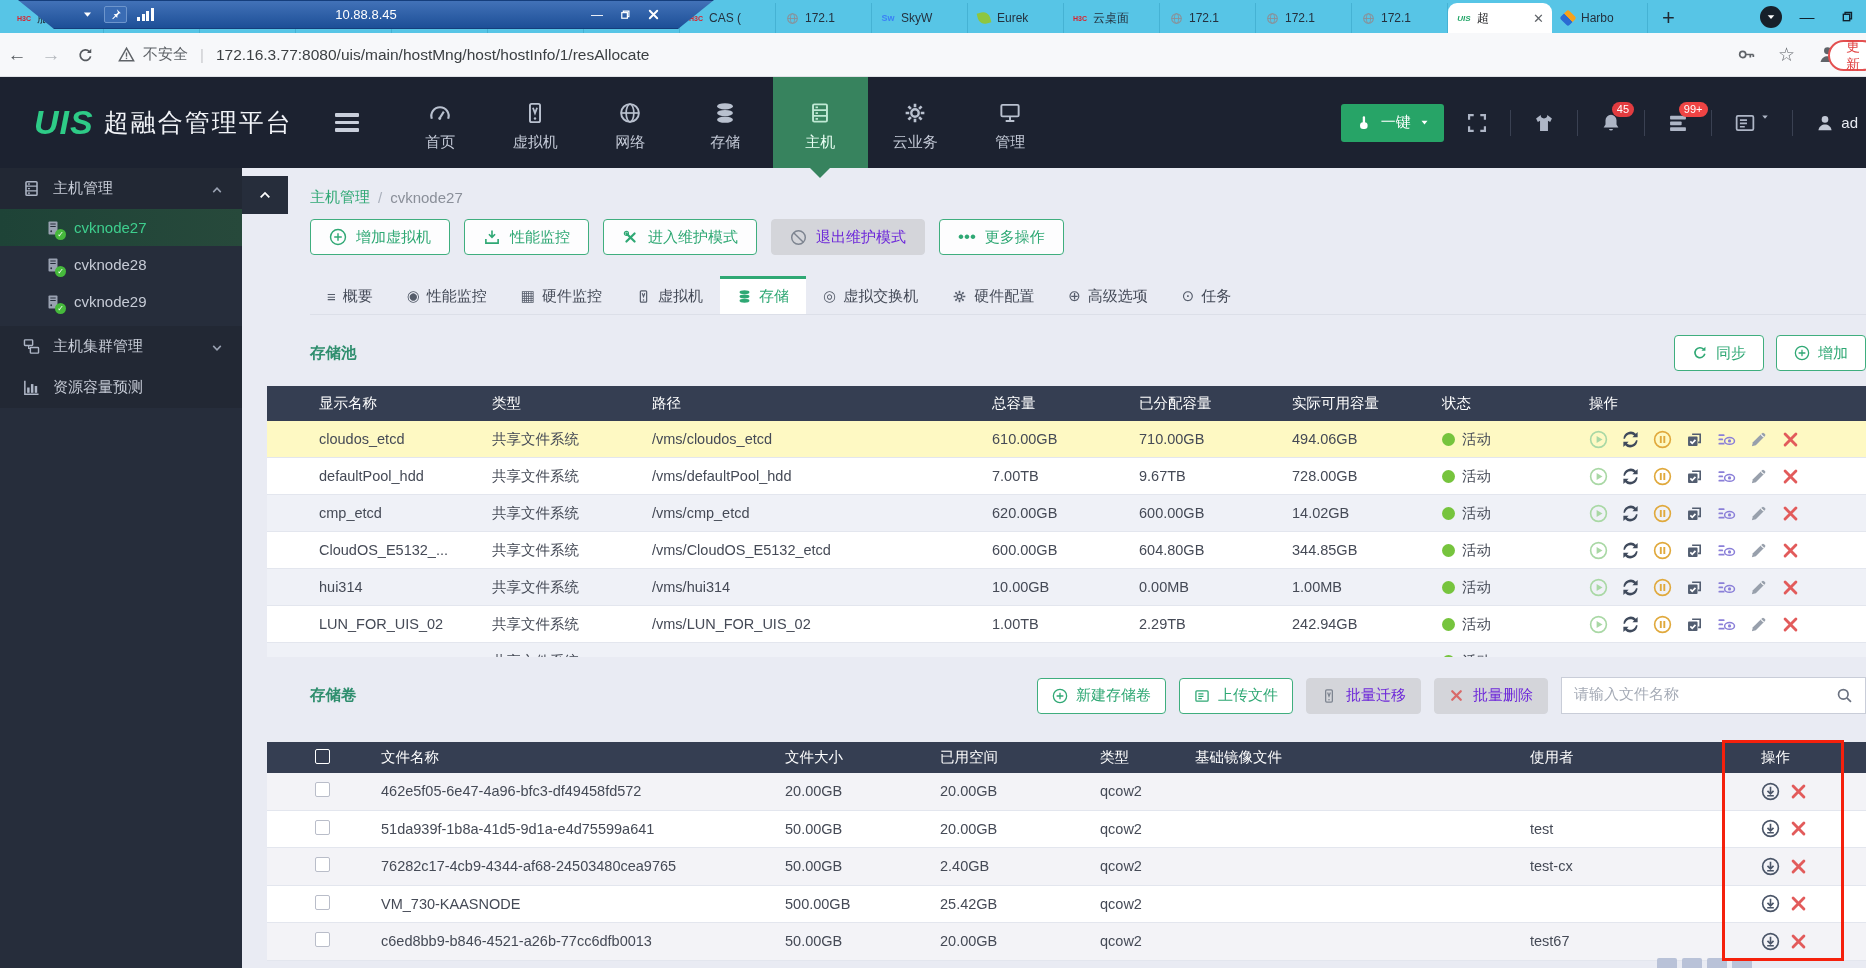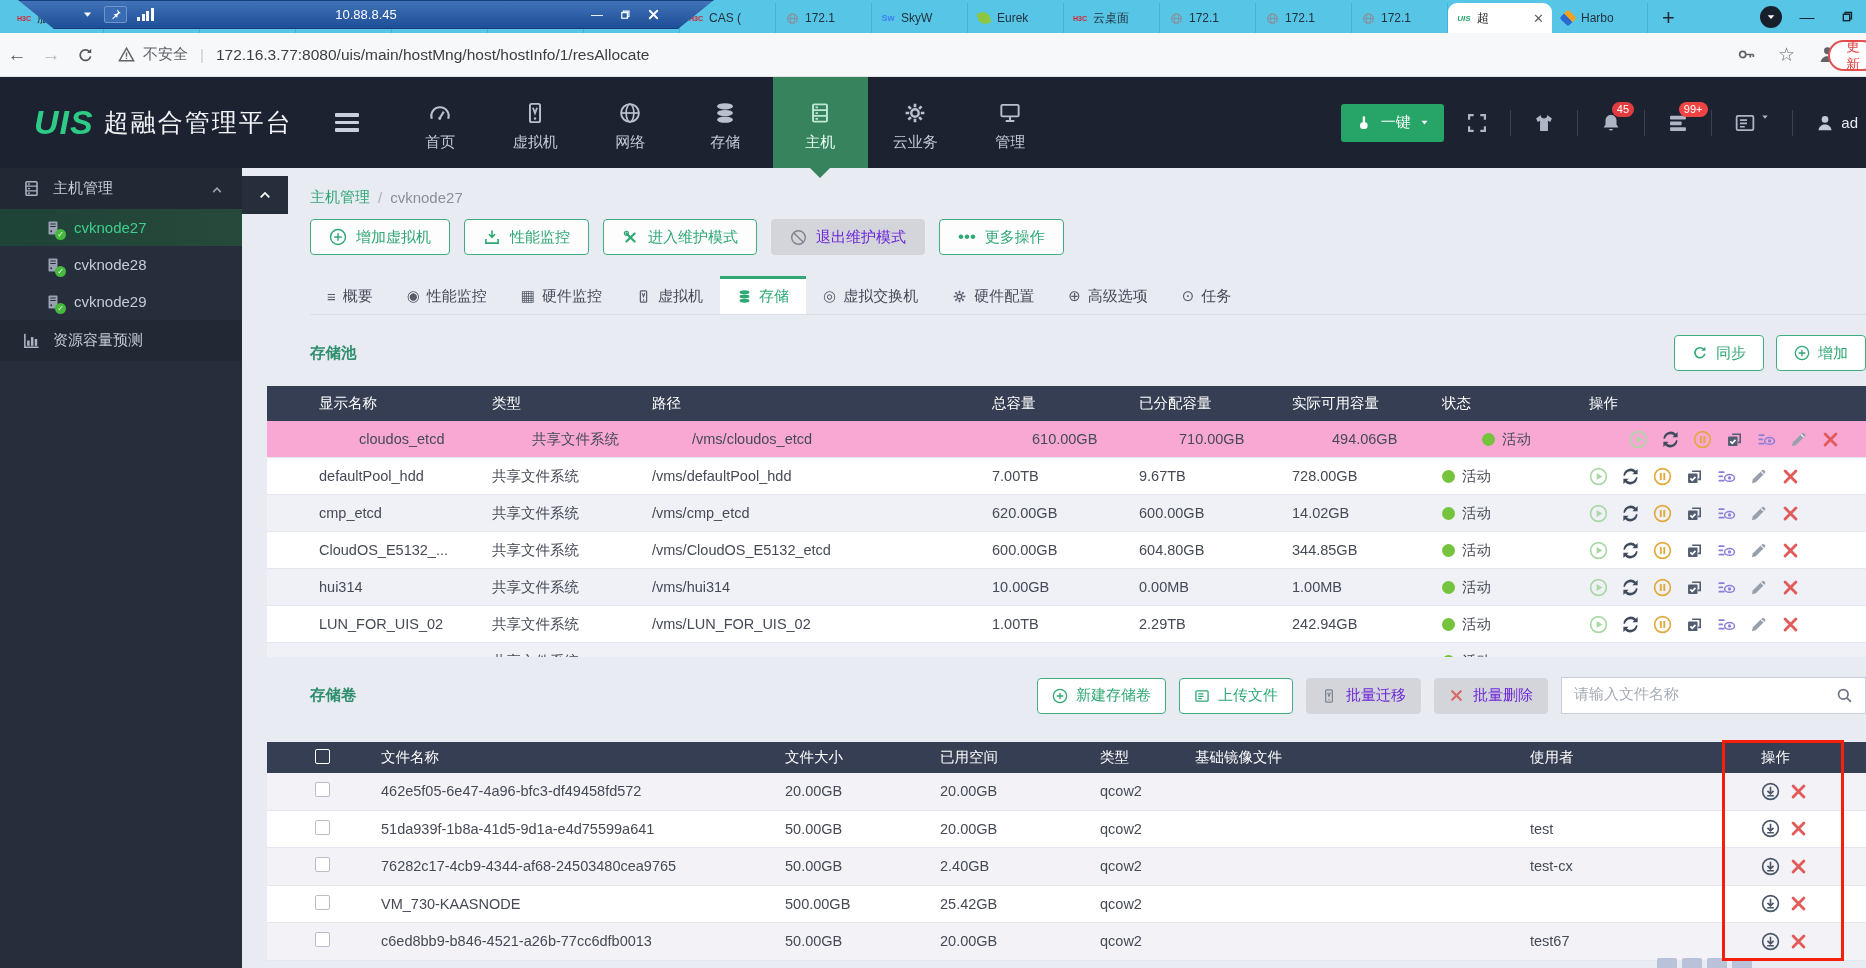--- a/index.html
+++ b/index.html
@@ -105,21 +105,21 @@
   .sec-title { font-size:15.5px; color:#2f8e6e; font-weight:bold; }
   .sec-btns { margin-left:auto; display:flex; gap:12px; padding-right:0; }
   .sbtn { height:36px; min-width:90px; border:1px solid #3fae7e; border-radius:4px; background:#fff; color:#2fa874; font-size:15px; display:flex; align-items:center; justify-content:center; gap:8px; padding:0 14px; }
 
   
   .tbl { margin-top:15px; background:#fff; }
   .thead { background:#353e52; color:#fff; display:flex; align-items:center; font-size:14.5px; }
   .t1 .thead { height:35px; }
   .tr { display:flex; align-items:center; font-size:14.5px; color:#454a56; border-bottom:1px solid #e3e6ee; background:#fff; }
   .t1 .tr { height:37px; }
-  .t1 .tr.hl { background:#f9a8d4;padding-left:40px; }
+  .t1 .tr.hl { background:#fef9c3; }
   .t1 .tr.alt { background:#eff1f7; }
   .t1 .tr.clip { height:14px; overflow:hidden; align-items:flex-start; border-bottom:none; }
   .t1 .tr.clip .td { padding-top:9px; }
   .c0{flex:0 0 215px;padding-left:52px;} .c1{flex:0 0 160px;padding-left:10px;} .c2{flex:0 0 335px;padding-left:10px;}
   .c3{flex:0 0 150px;padding-left:15px;} .c4{flex:0 0 150px;padding-left:12px;} .c5{flex:0 0 150px;padding-left:15px;}
   .c6{flex:0 0 140px;padding-left:15px;} .c7{flex:1;padding-left:22px;}
   .td,.th { white-space:nowrap; overflow:hidden; }
   .status { display:flex; align-items:center; gap:7px; }
   .dot { width:13px; height:13px; border-radius:50%; background:#76c43d; display:inline-block; }
   .ops { display:flex; align-items:center; gap:13px; }
@@ -638,20 +638,29 @@
       <span>cvknode28</span>
     </div>
     <div class="sb-row sb-sub">
       <span class="hosticon">
           <svg class="ic" width="18" height="18" style="color:#9aa2b2">
             <use href="#i-server-sm"></use>
           </svg>
           <span class="chk">✓</span>
         </span>
       <span>cvknode29</span>
+    </div>
+    <div class="sb-row sb-group" style="margin-top:6px">
+      <svg class="ic" width="19" height="19" style="color:#aeb6c6">
+          <use href="#i-cluster"></use>
+        </svg>
+      <span>主机集群管理</span>
+      <span class="chev"><svg class="ic" width="14" height="14">
+            <use href="#i-chev-d"></use>
+          </svg></span>
     </div>
     <div class="sb-row sb-group">
       <svg class="ic" width="19" height="19" style="color:#aeb6c6">
           <use href="#i-chart"></use>
         </svg>
       <span>资源容量预测</span>
     </div>
   </aside>
 
   <div class="main">

